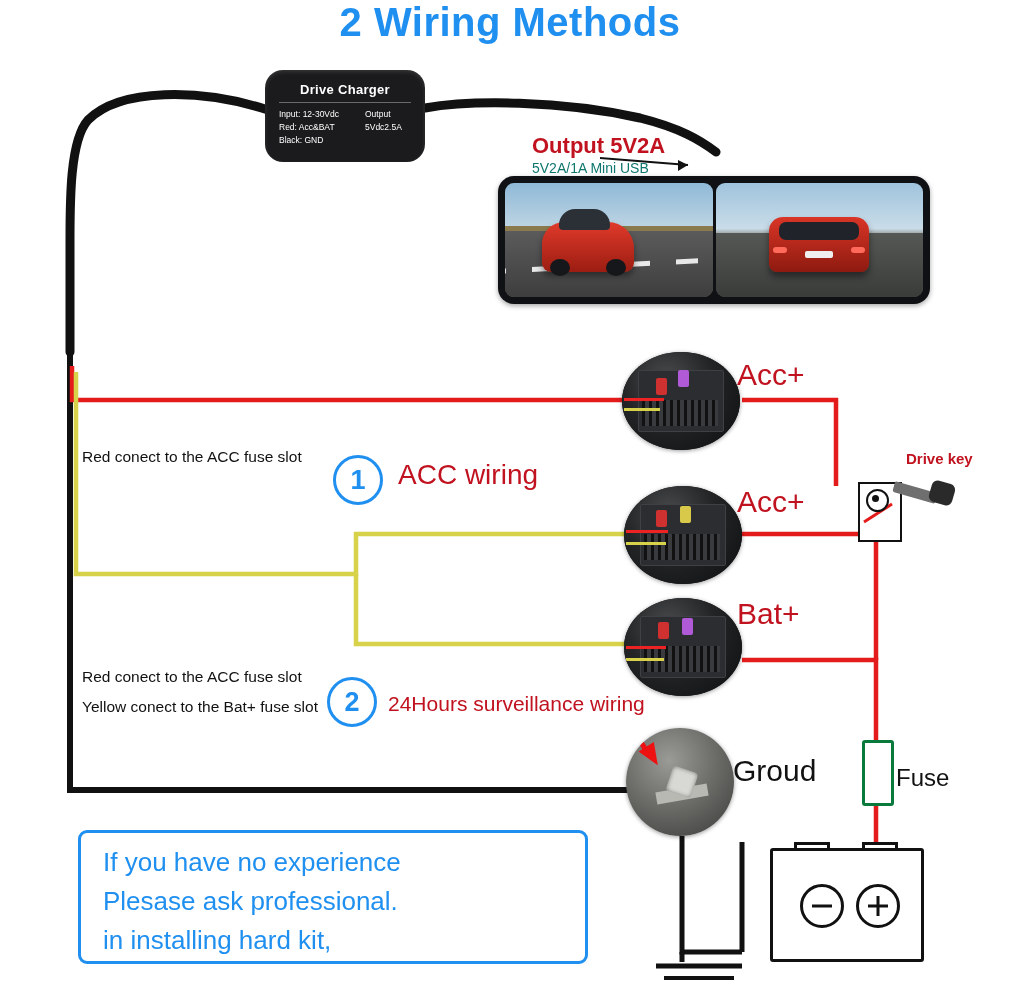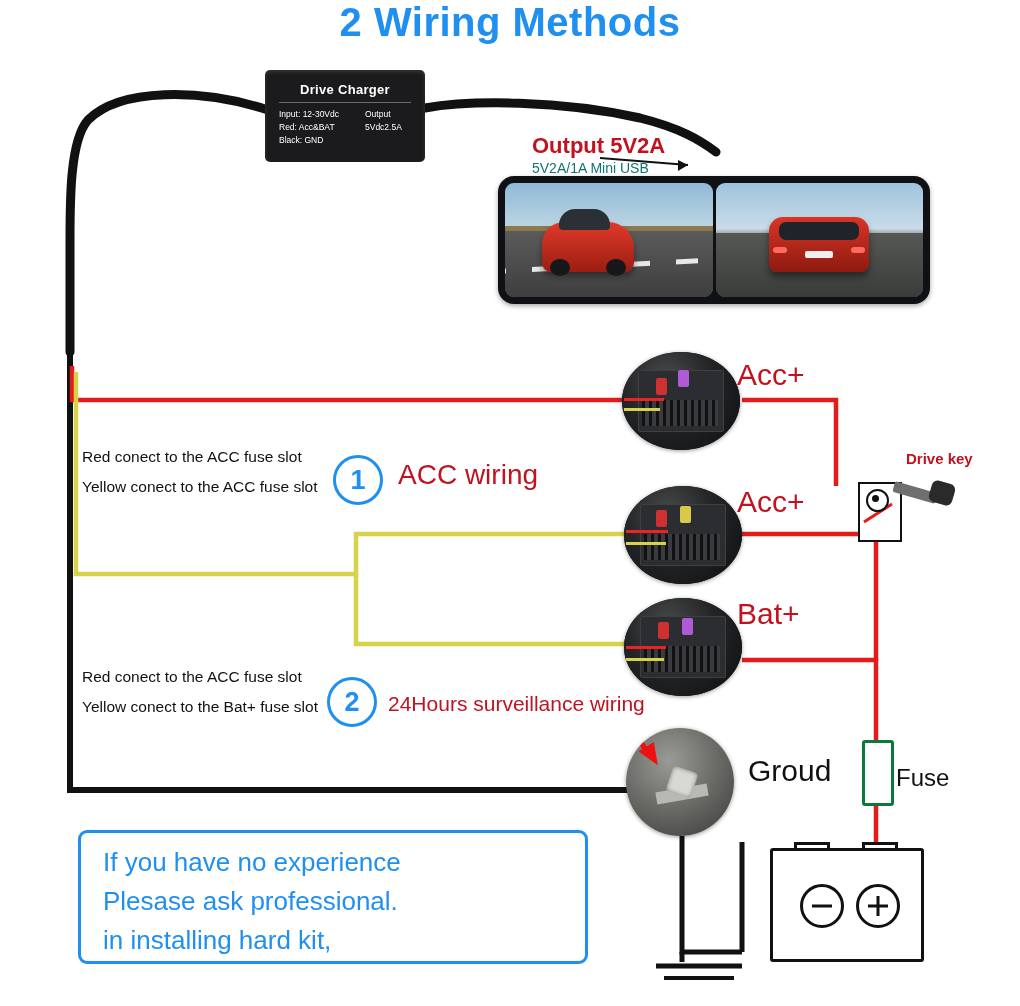--- a/index.html
+++ b/index.html
@@ -14,21 +14,21 @@
     font-size:40px;font-weight:700;color:#1f8ff0;letter-spacing:.5px;
     font-family:"Liberation Sans", sans-serif;
   }
 
   
   #wires{position:absolute;left:0;top:0;width:1020px;height:1006px;}
 
   
   #charger{
     left:265px;top:70px;width:160px;height:92px;
-    background:#1b1b1d;border-radius:5px;
+    background:#1b1b1d;border-radius:18px;
     box-shadow:inset 0 2px 4px rgba(255,255,255,.12);
   }
   #charger .ch-title{
     position:absolute;left:0;top:12px;width:100%;text-align:center;
     color:#fff;font-size:13px;font-weight:700;letter-spacing:.3px;
   }
   #charger .rule{position:absolute;left:14px;top:32px;width:132px;height:1px;background:#6a6a6a;}
   #charger .col-l{position:absolute;left:14px;top:38px;width:78px;color:#fff;font-size:8.5px;line-height:13px;}
   #charger .col-r{position:absolute;left:100px;top:38px;width:52px;color:#fff;font-size:8.5px;line-height:13px;text-align:left;}
 
@@ -105,21 +105,21 @@
   .sign-h{position:absolute;left:50%;top:50%;width:20px;height:3px;background:#111;transform:translate(-50%,-50%);}
   .sign-v{position:absolute;left:50%;top:50%;width:3px;height:20px;background:#111;transform:translate(-50%,-50%);}
 
   
   .lbl{position:absolute;white-space:nowrap;}
   #out-5v2a{left:532px;top:133px;font-size:22px;font-weight:700;color:#c1121f;}
   #out-sub{left:532px;top:160px;font-size:14px;color:#0f766e;}
   #acc1{left:737px;top:358px;font-size:30px;color:#c1121f;}
   #acc2{left:737px;top:485px;font-size:30px;color:#c1121f;}
   #bat1{left:737px;top:597px;font-size:30px;color:#c1121f;}
-  #ground-lbl{left:733px;top:754px;font-size:30px;color:#111;padding-left:15px;}
+  #ground-lbl{left:733px;top:754px;font-size:30px;color:#111;}
   #fuse-lbl{left:896px;top:756px;font-size:24px;color:#111;margin-top:8px;}
   #engine-key-lbl{left:906px;top:450px;font-size:15px;font-weight:700;color:#c1121f;}
 
   .note{position:absolute;font-size:15.5px;color:#111;}
   #note1a{left:82px;top:448px;}
   #note1b{left:82px;top:478px;}
   #note2a{left:82px;top:668px;}
   #note2b{left:82px;top:698px;}
 
   .circ-num{position:absolute;width:44px;height:44px;border:3px solid #1f8ff0;border-radius:50%;
@@ -268,21 +268,20 @@
   <div class="abs" id="battery"></div>
   <div class="abs" id="bat-sign-minus">
       <span class="sign-h"></span>
     </div>
   <div class="abs" id="bat-sign-plus">
       <span class="sign-h"></span>
       <span class="sign-v"></span>
     </div>
 
   <div class="note" id="note1a">Red conect to the ACC fuse slot</div>
-  <div class="note" id="note1b">Yellow conect to the ACC fuse slot</div>
   <div class="circ-num" id="num1">1</div>
   <div class="lbl" id="acc-wiring">ACC wiring</div>
 
   <div class="note" id="note2a">Red conect to the ACC fuse slot</div>
   <div class="note" id="note2b">Yellow conect to the Bat+ fuse slot</div>
   <div class="circ-num" id="num2">2</div>
   <div class="lbl" id="surv-wiring">24Hours surveillance wiring</div>
 
   <div class="abs" id="advice">
     <div class="l1">If you have no experience</div>

